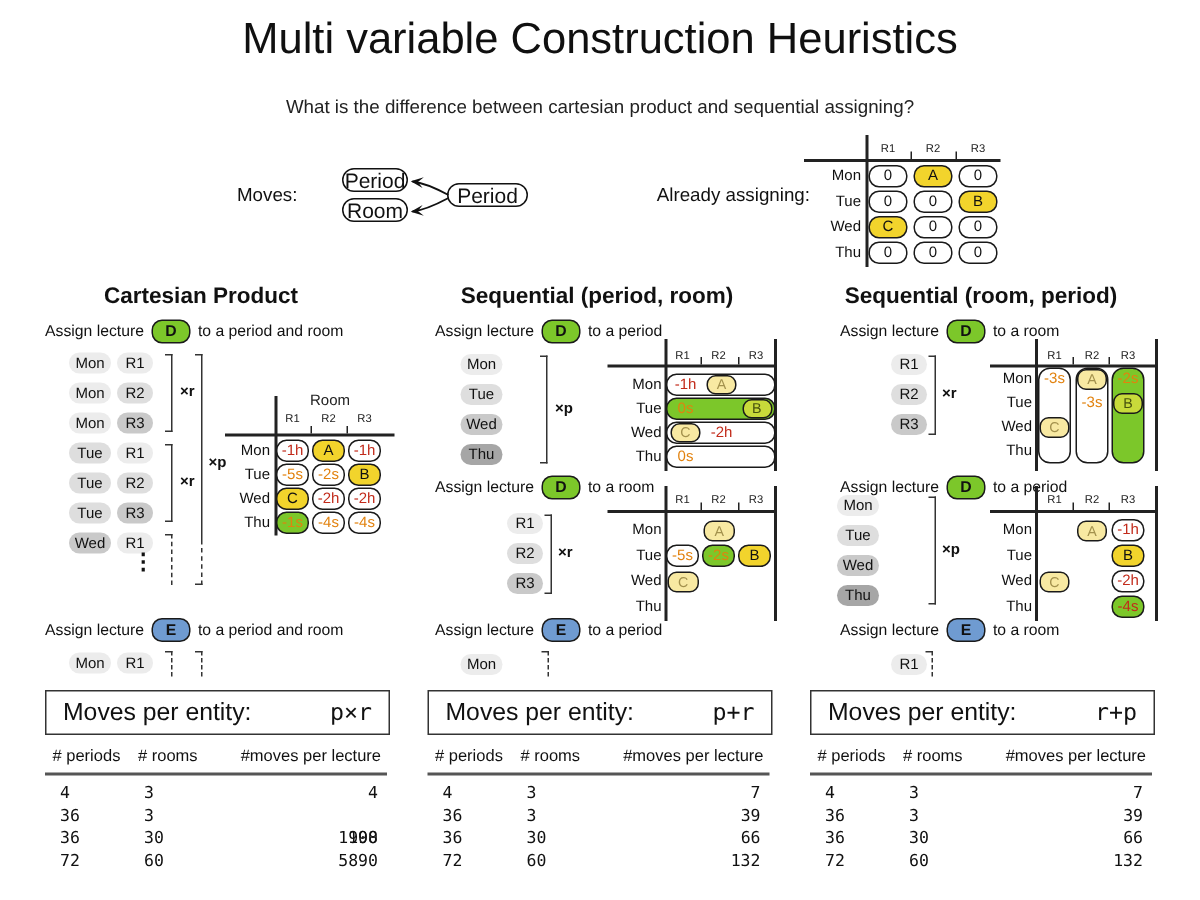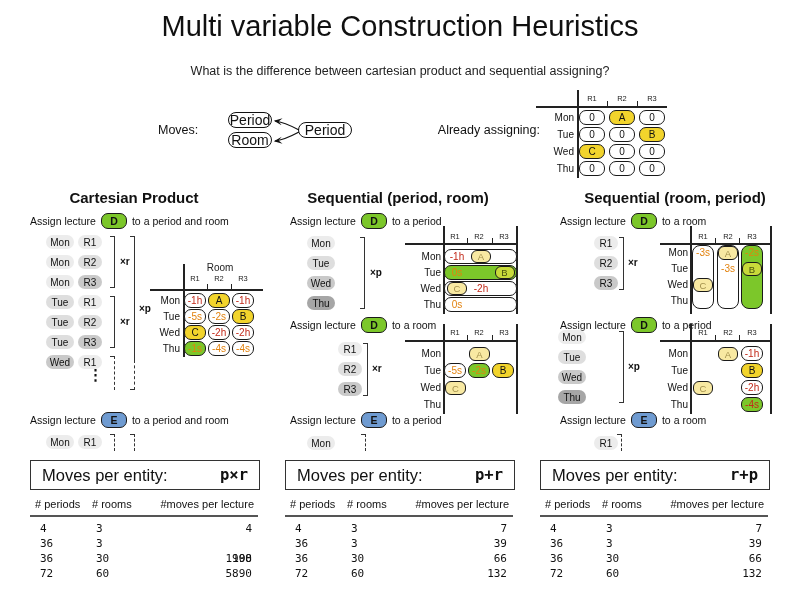--- a/index.html
+++ b/index.html
@@ -38,21 +38,21 @@
 .tailmark{position:absolute;width:5px;height:17px;border-top:1.4px dashed #333;border-right:1.4px dashed #333}
 .dots{position:absolute;font-size:15px;font-weight:bold;letter-spacing:0;line-height:9px}
 .rowrect{position:absolute;display:flex;border:1.2px solid #1a1a1a;border-radius:7px;width:73px;height:15px}
 .slot{width:24px;display:flex;align-items:center;justify-content:center;font-size:10px}
 .slot:last-child{width:23px}
 .ipill{display:flex;align-items:center;justify-content:center;border:1.1px solid #1a1a1a;border-radius:6px;width:20px;height:12.5px;font-size:9.5px}
 .colrect{position:absolute;border:1.2px solid #1a1a1a;border-radius:8px;width:22px;height:64px}
 .ctxt{position:absolute;width:22px;height:15px;display:flex;align-items:center;justify-content:center;font-size:10px}
 .mbox{position:absolute;width:230px;height:30px;border:1.5px solid #333;display:flex;align-items:center;padding:0 11px;background:#fff}
 .ml{font-size:16.5px}
-.mf{margin-left:auto;font-family:"DejaVu Sans Mono",monospace;font-weight:bold;font-size:15.5px}
+.mf{margin-left:auto;font-family:"DejaVu Sans Mono",monospace;font-weight:normal;font-size:15.5px}
 .tbl{position:absolute;width:228px;height:90px;font-size:11px}
 .th{position:absolute;top:0;color:#111}
 .rule{position:absolute;top:17px;left:0;height:2px;background:#555;width:228px}
 .td{position:absolute;font-family:"DejaVu Sans Mono",monospace;font-size:11px}
 .tr{text-align:right;width:40px}
 </style>
 </head>
 <body>
 
 <div class="title" style="top:10px">Multi variable Construction Heuristics</div>
@@ -94,21 +94,21 @@
   <div class="pill bp yellow" style="left:34px;top:54px;width:26px">C</div>
   <div class="pill bp w" style="left:64px;top:54px;width:26px">0</div>
   <div class="pill bp w" style="left:94px;top:54px;width:26px">0</div>
   <div class="pill bp w" style="left:34px;top:71px;width:26px">0</div>
   <div class="pill bp w" style="left:64px;top:71px;width:26px">0</div>
   <div class="pill bp w" style="left:94px;top:71px;width:26px">0</div>
 </div>
 
 <div class="sect" style="left:9px;top:189px">Cartesian Product</div>
 <div class="sect" style="left:273px;top:189px">Sequential (period, room)</div>
-<div class="sect" style="left:550px;top:189px">Sequential (room, period)</div>
+<div class="sect" style="left:529px;top:189px">Sequential (room, period)</div>
 
 <div class="assign" style="left:30px;top:213px">
   <span>Assign lecture</span>
   <span class="fpill greenbg">D</span>
   <span>to a period and room</span>
 </div>
 
 <div class="pill g1" style="left:46px;top:235px;width:28px">Mon</div>
 <div class="pill g1" style="left:78px;top:235px;width:24px">R1</div>
 <div class="pill g1" style="left:46px;top:255px;width:28px">Mon</div>

